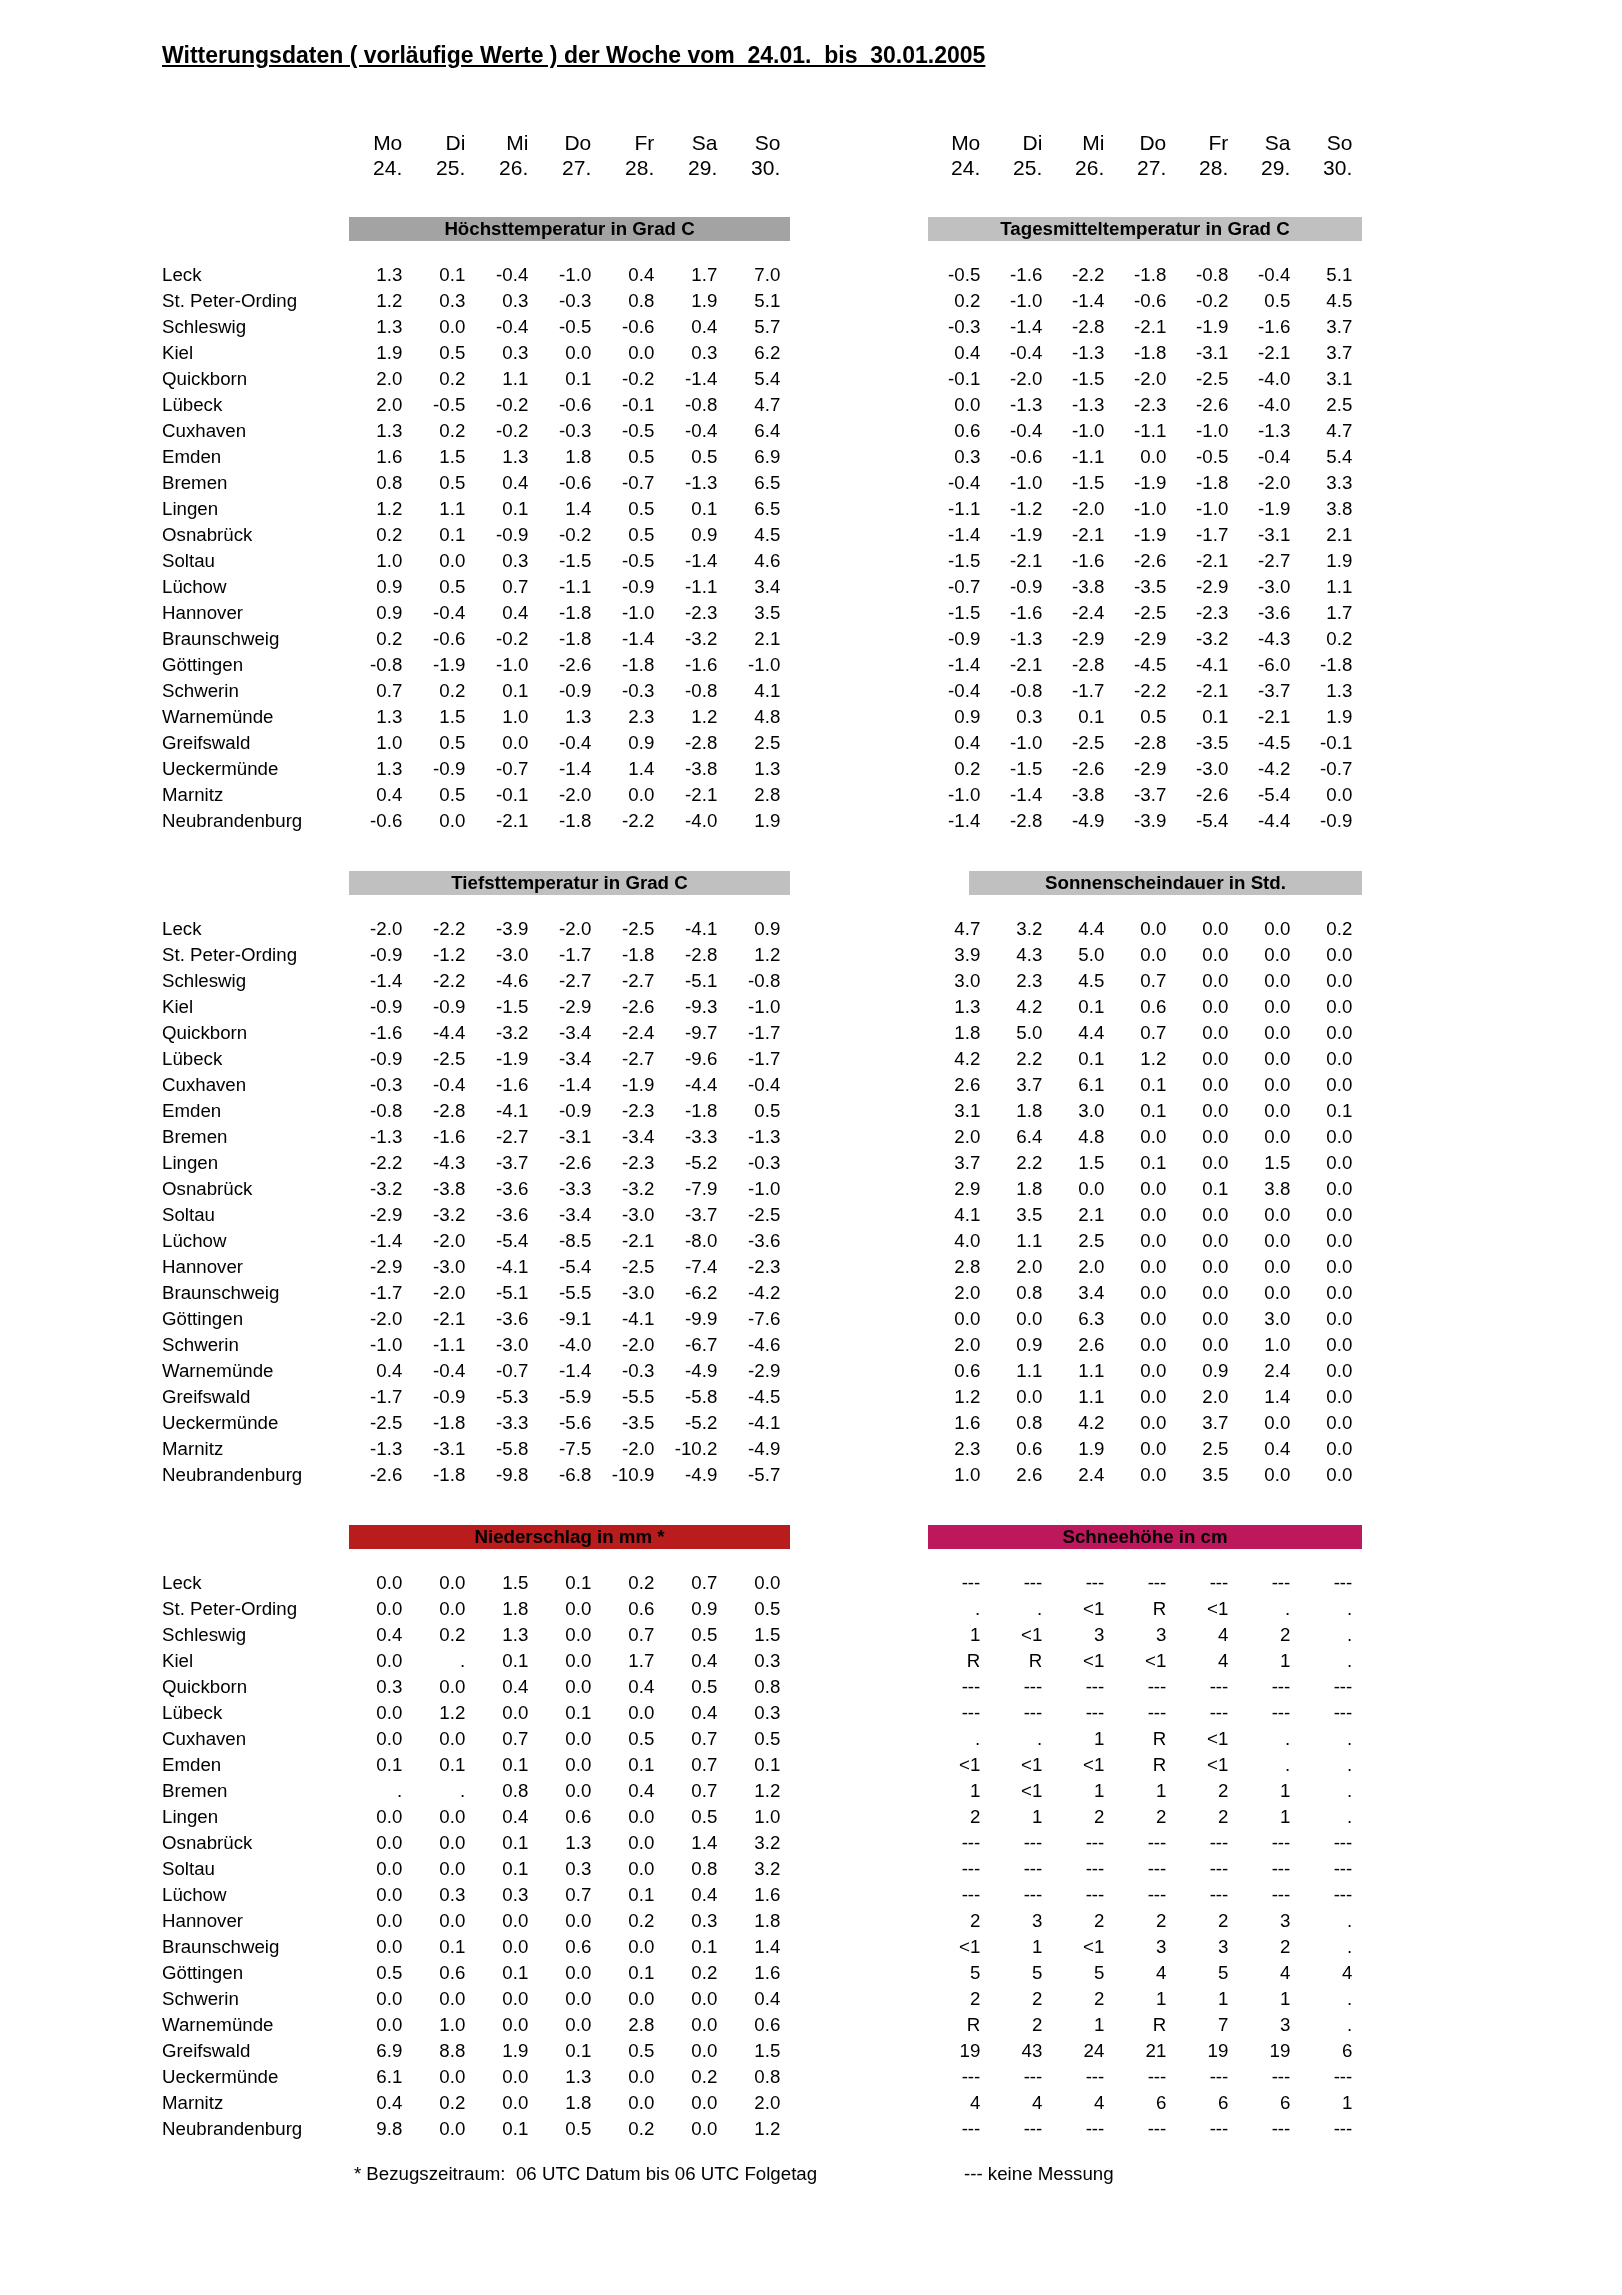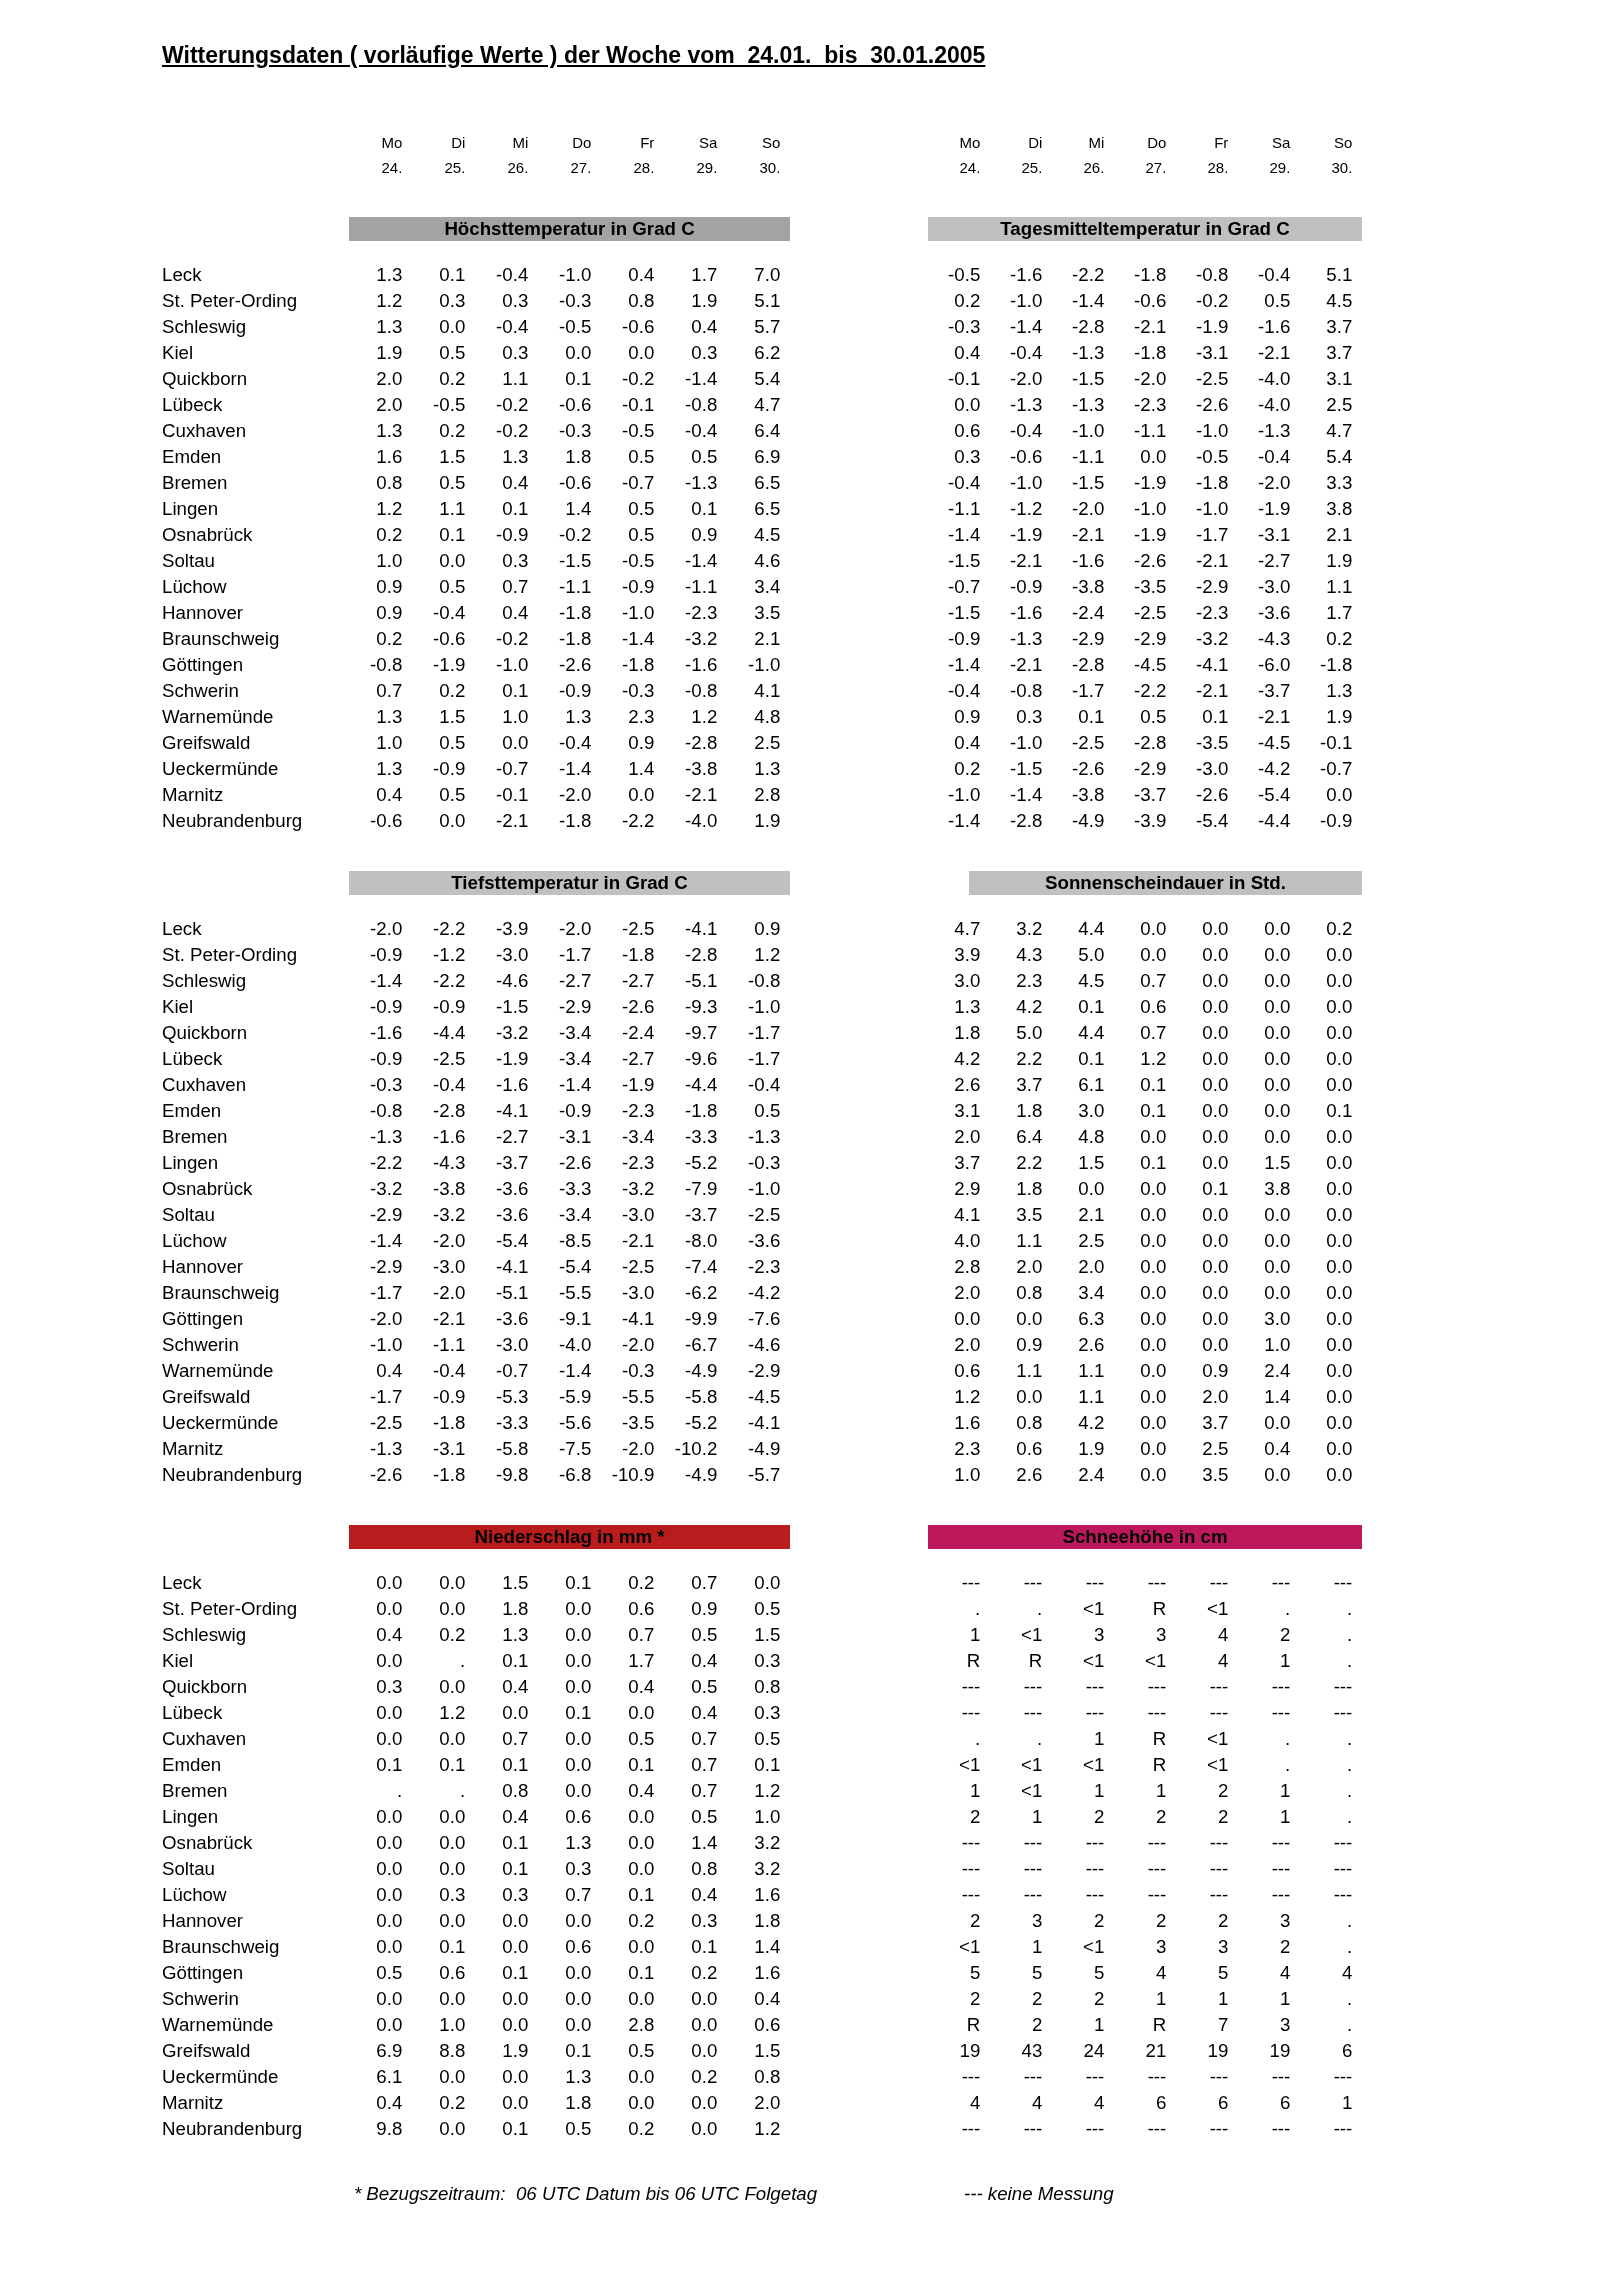--- a/index.html
+++ b/index.html
@@ -24,30 +24,30 @@
   .cell.station {
     font-size: 18.7px; line-height: 26px; text-align: left;
     white-space: nowrap;
   }
   .cell.value {
     font-size: 18.7px; line-height: 26px;
     text-align: right; padding-right: 9.7px;
     white-space: nowrap;
   }
   .cell.dayhead { text-align: right; padding-right: 9.7px; }
-  .dayname, .daydate { font-size: 15px; line-height: 25px; }
+  .dayname, .daydate { font-size: 21px; line-height: 25px; }
   .bar-row { margin-top: 37px; margin-bottom: 21px; }
   .bar {
     height: 24px; line-height: 24px;
     font-size: 18.7px; font-weight: bold; text-align: center;
     white-space: nowrap;
   }
   .span-left  { grid-column: 2 / 9; }
   .span-right { grid-column: 10 / 17; }
-  .footnote-row { margin-top: 39px; font-style: italic; }
+  .footnote-row { margin-top: 19px; }
   .footnote { font-size: 18.7px; line-height: 25px; white-space: pre; }
   .footnote.span-left { padding-left: 4.9px; }
   .footnote.span-right { padding-left: 36px; }
 </style>
 </head>
 <body>
 
 <div class="page">
   <div class="title">Witterungsdaten ( vorläufige Werte ) der Woche vom  24.01.  bis  30.01.2005</div>
 

